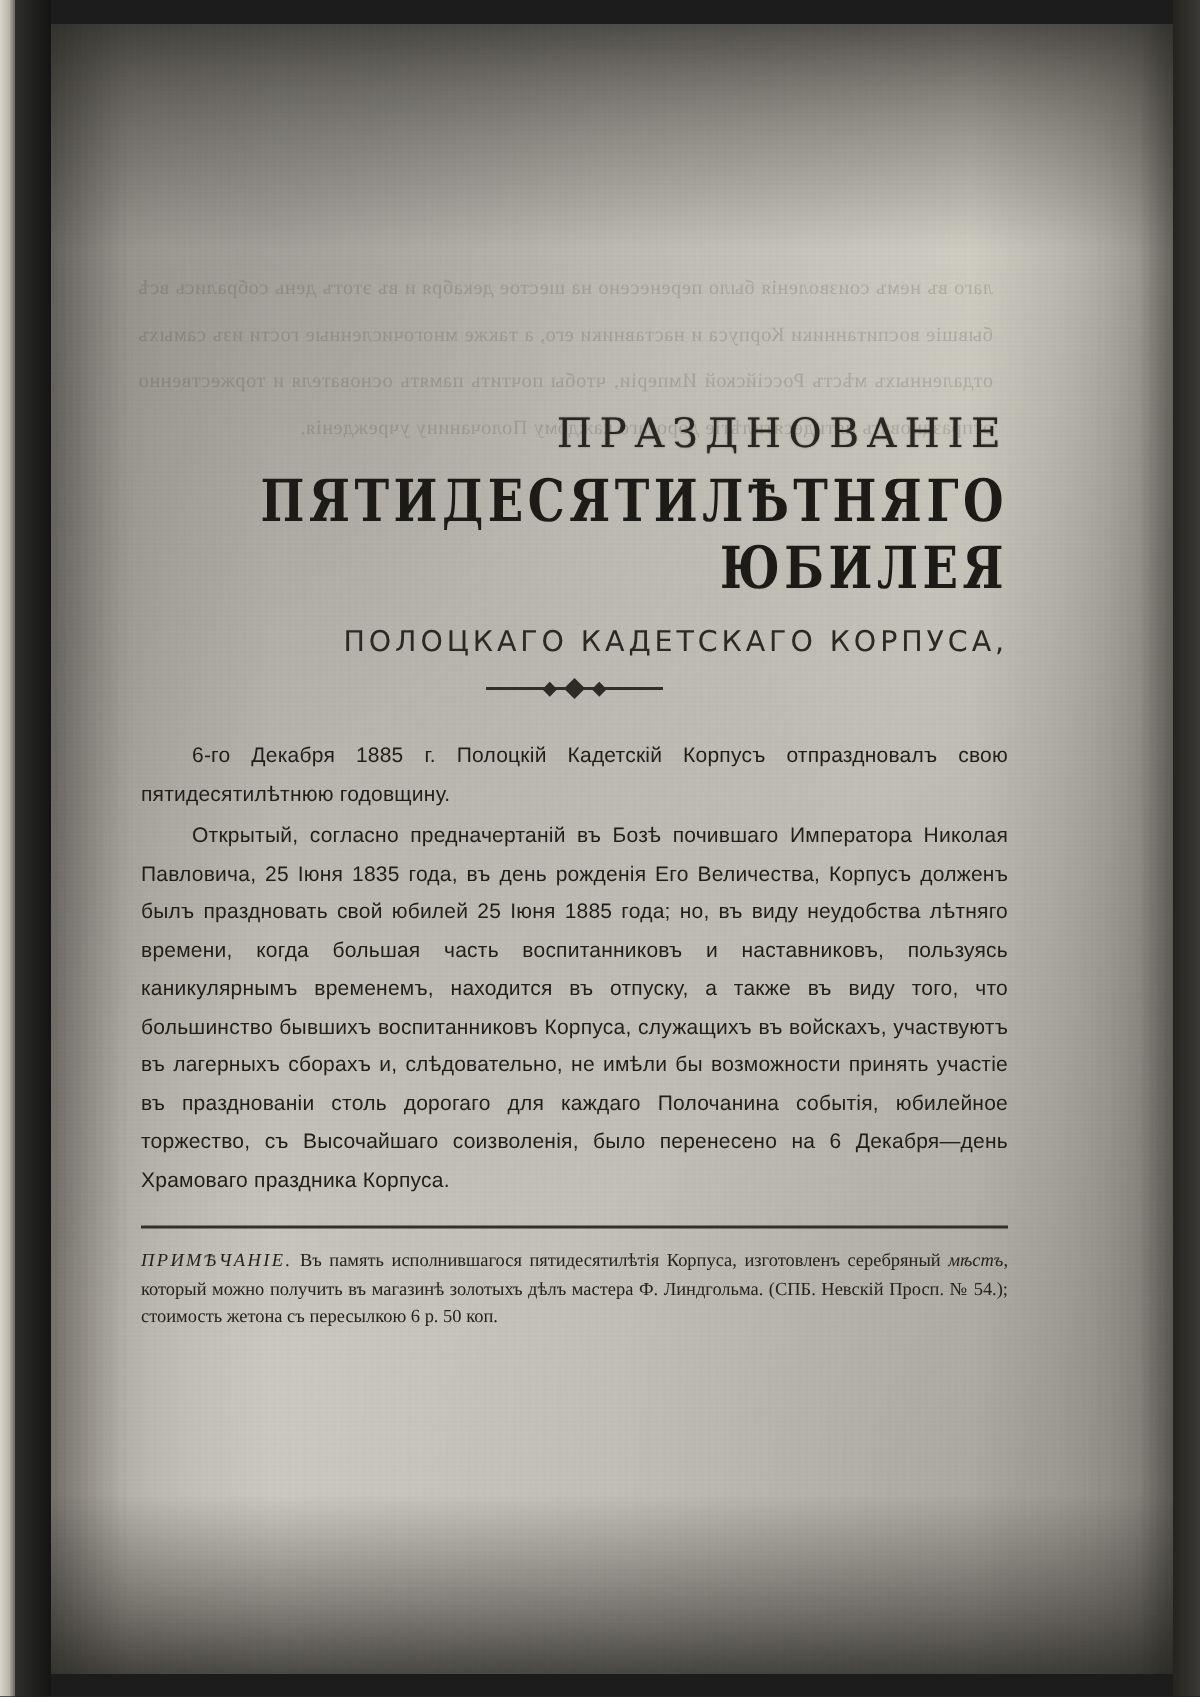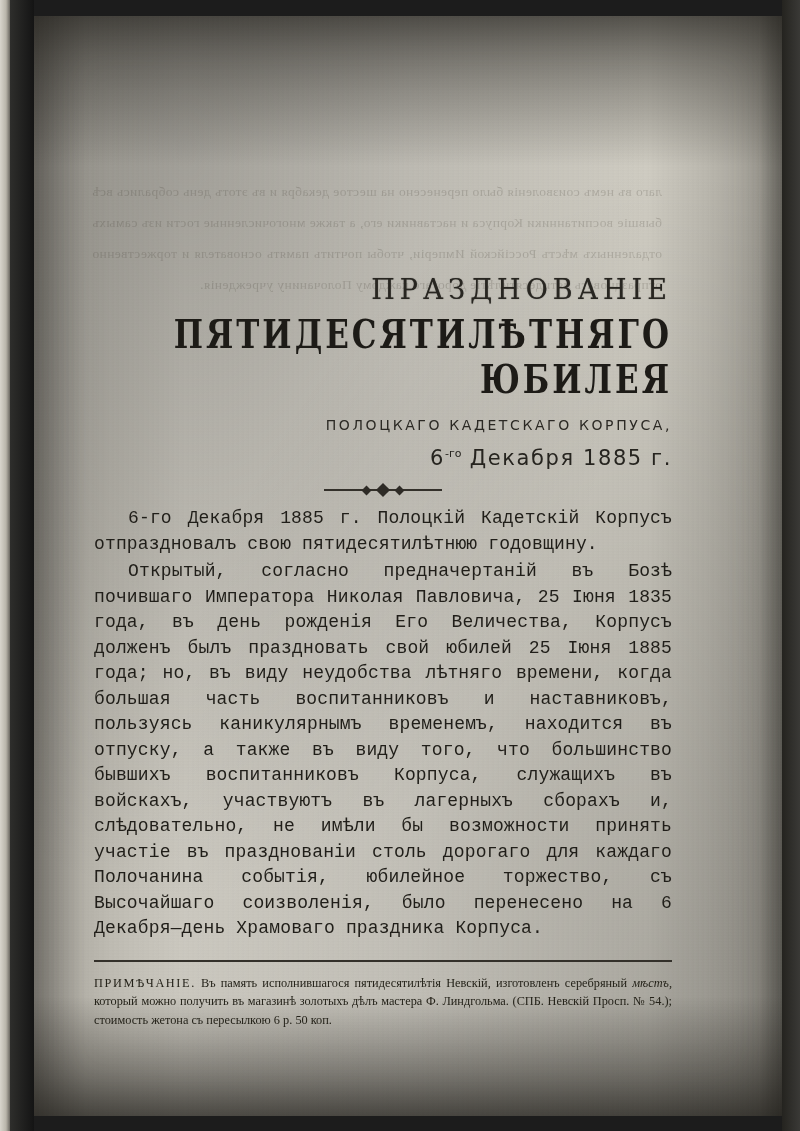--- a/index.html
+++ b/index.html
@@ -121,21 +121,21 @@
     font-size: 31px;
     letter-spacing: 3px;
     font-family: "DejaVu Serif", serif;
     font-weight: 700;
     color: #1d1b17;
     transform: scaleY(1.25);
     transform-origin: center;
   }
   .t3 {
     margin-top: 24px;
-    font-size: 14px;
+    font-size: 19px;
     letter-spacing: 2.6px;
     font-family: "DejaVu Sans", sans-serif;
     color: #2b2924;
   }
   .t4 {
     margin-top: 13px;
     font-size: 21px;
     letter-spacing: 1.6px;
     font-family: "DejaVu Sans", sans-serif;
     color: #26241f;
@@ -162,26 +162,26 @@
     top: 1px; left: 50%;
     margin-left: -5px;
     width: 10px; height: 10px;
     background: #2e2b26;
     transform: rotate(45deg);
   }
   .orn .dia.l { margin-left: -20px; width: 7px; height: 7px; top: 2.5px;}
   .orn .dia.r { margin-left: 13px; width: 7px; height: 7px; top: 2.5px;}
 
   .body-text {
-    margin-top: 10px;
-    font-size: 18px;
+    margin-top: 26px;
+    font-size: 14px;
     line-height: 25.5px;
     color: #201e19;
     text-align: justify;
-    font-family: Liberation Mono, monospace;
+    font-family: Liberation Sans, sans-serif;
     letter-spacing: .15px;
   }
   .body-text p {
     margin: 0 0 2px 0;
     text-indent: 34px;
   }
 
   .note-rule {
     margin-top: 18px;
     width: 578px;
@@ -190,20 +190,21 @@
   }
   .note {
     margin-top: 12px;
     font-size: 12.3px;
     line-height: 18.5px;
     color: #242219;
     text-align: justify;
     font-family: "Liberation Serif", serif;
   }
   .note .lbl {
+    font-style: italic;
     letter-spacing: 1.6px;
   }
   .note .jeton { font-style: italic; }
 </style>
 </head>
 <body>
 
 <div class="scan">
 
   <div class="gutter-left"></div>
@@ -216,35 +217,34 @@
     <div class="botsmudge"></div>
 
     <div class="showthrough">лаго въ немъ соизволенія было перенесено на шестое декабря и въ этотъ день собрались всѣ бывшіе воспитанники Корпуса и наставники его, а также многочисленные гости изъ самыхъ отдаленныхъ мѣстъ Россійской Имперіи, чтобы почтить память основателя и торжественно отпраздновать пятидесятилѣтіе дорогаго каждому Полочанину учрежденія.</div>
 
     <div class="content">
 
       <div class="title-block">
         <div class="t1">ПРАЗДНОВАНІЕ</div>
         <div class="t2">ПЯТИДЕСЯТИЛѢТНЯГО ЮБИЛЕЯ</div>
         <div class="t3">ПОЛОЦКАГО КАДЕТСКАГО КОРПУСА,</div>
-        <div class="t4"><span>6</span><sup>-го</sup><span> Декабря 1885 г.</span></div>
         <div class="orn">
           <div class="bar"></div>
           <div class="dia l"></div>
           <div class="dia"></div>
           <div class="dia r"></div>
         </div>
       </div>
 
       <div class="body-text">
         <p>6-го Декабря 1885 г. Полоцкій Кадетскій Корпусъ отпраздновалъ свою пятидесятилѣтнюю годовщину.</p>
         <p>Открытый, согласно предначертаній въ Бозѣ почившаго Императора Николая Павловича, 25 Іюня 1835 года, въ день рожденія Его Величества, Корпусъ долженъ былъ праздновать свой юбилей 25 Іюня 1885 года; но, въ виду неудобства лѣтняго времени, когда большая часть воспитанниковъ и наставниковъ, пользуясь каникулярнымъ временемъ, находится въ отпуску, а также въ виду того, что большинство бывшихъ воспитанниковъ Корпуса, служащихъ въ войскахъ, участвуютъ въ лагерныхъ сборахъ и, слѣдовательно, не имѣли бы возможности принять участіе въ празднованіи столь дорогаго для каждаго Полочанина событія, юбилейное торжество, съ Высочайшаго соизволенія, было перенесено на 6 Декабря—день Храмоваго праздника Корпуса.</p>
       </div>
 
       <div class="note-rule"></div>
 
       <div class="note">
-        <span class="lbl">ПРИМѢЧАНІЕ.</span><span> Въ память исполнившагося пятидесятилѣтія Невскій, изготовленъ серебряный </span><span class="jeton">мѣстъ</span><span>, который можно получить въ магазинѣ золотыхъ дѣлъ мастера Ф. Линдгольма. (СПБ. Невскій Просп. № 54.); стоимость жетона съ пересылкою 6 р. 50 коп.</span>
+        <span class="lbl">ПРИМѢЧАНІЕ.</span><span> Въ память исполнившагося пятидесятилѣтія Корпуса, изготовленъ серебряный </span><span class="jeton">мѣстъ</span><span>, который можно получить въ магазинѣ золотыхъ дѣлъ мастера Ф. Линдгольма. (СПБ. Невскій Просп. № 54.); стоимость жетона съ пересылкою 6 р. 50 коп.</span>
       </div>
 
     </div>
   </div>
 </div>
 
 </body></html>

